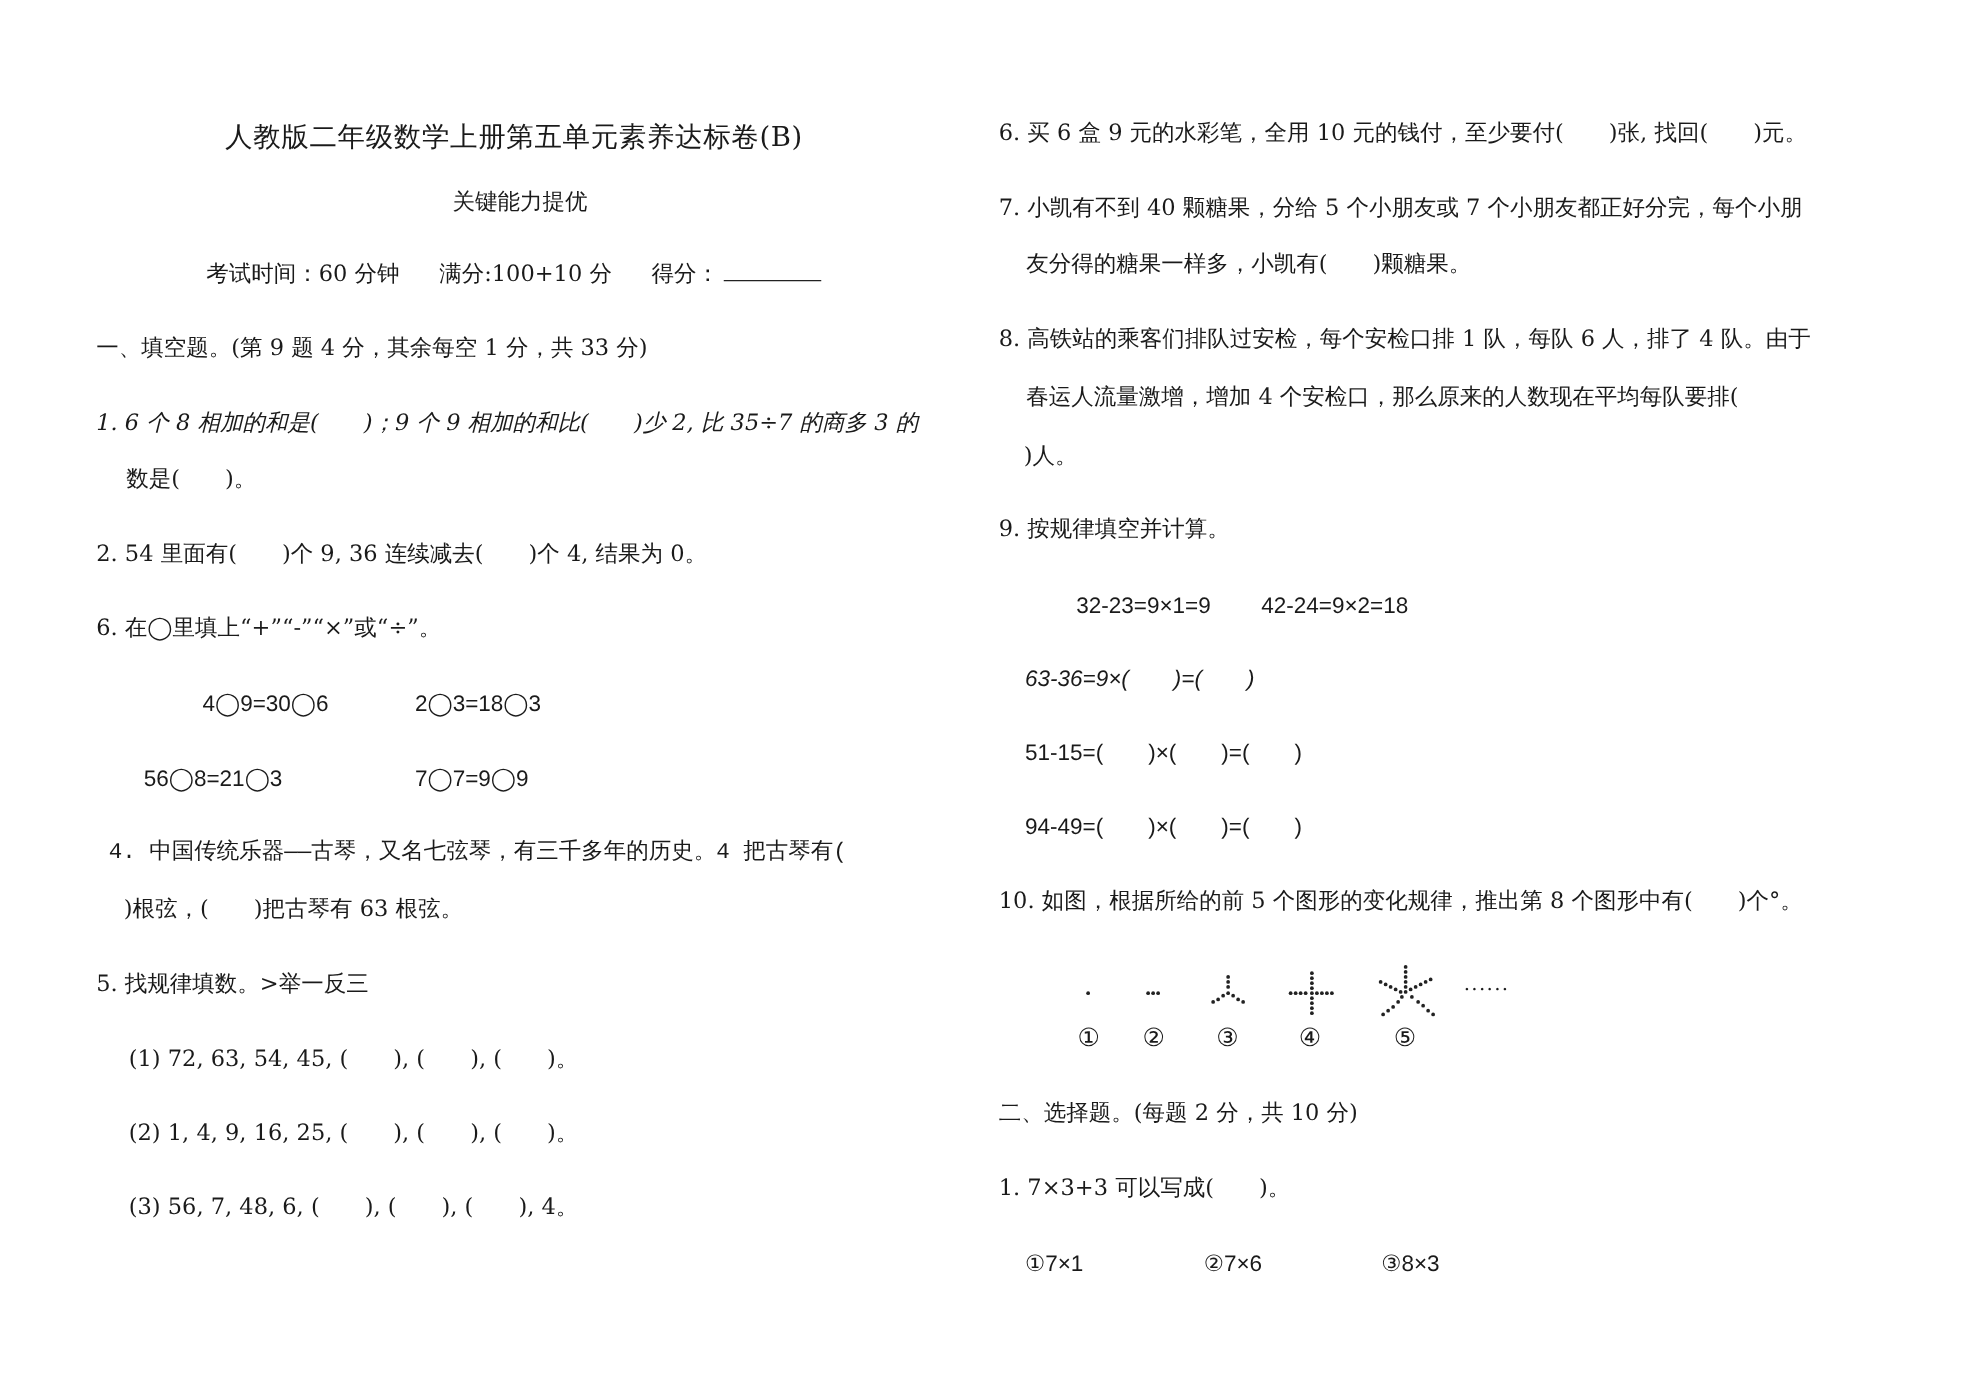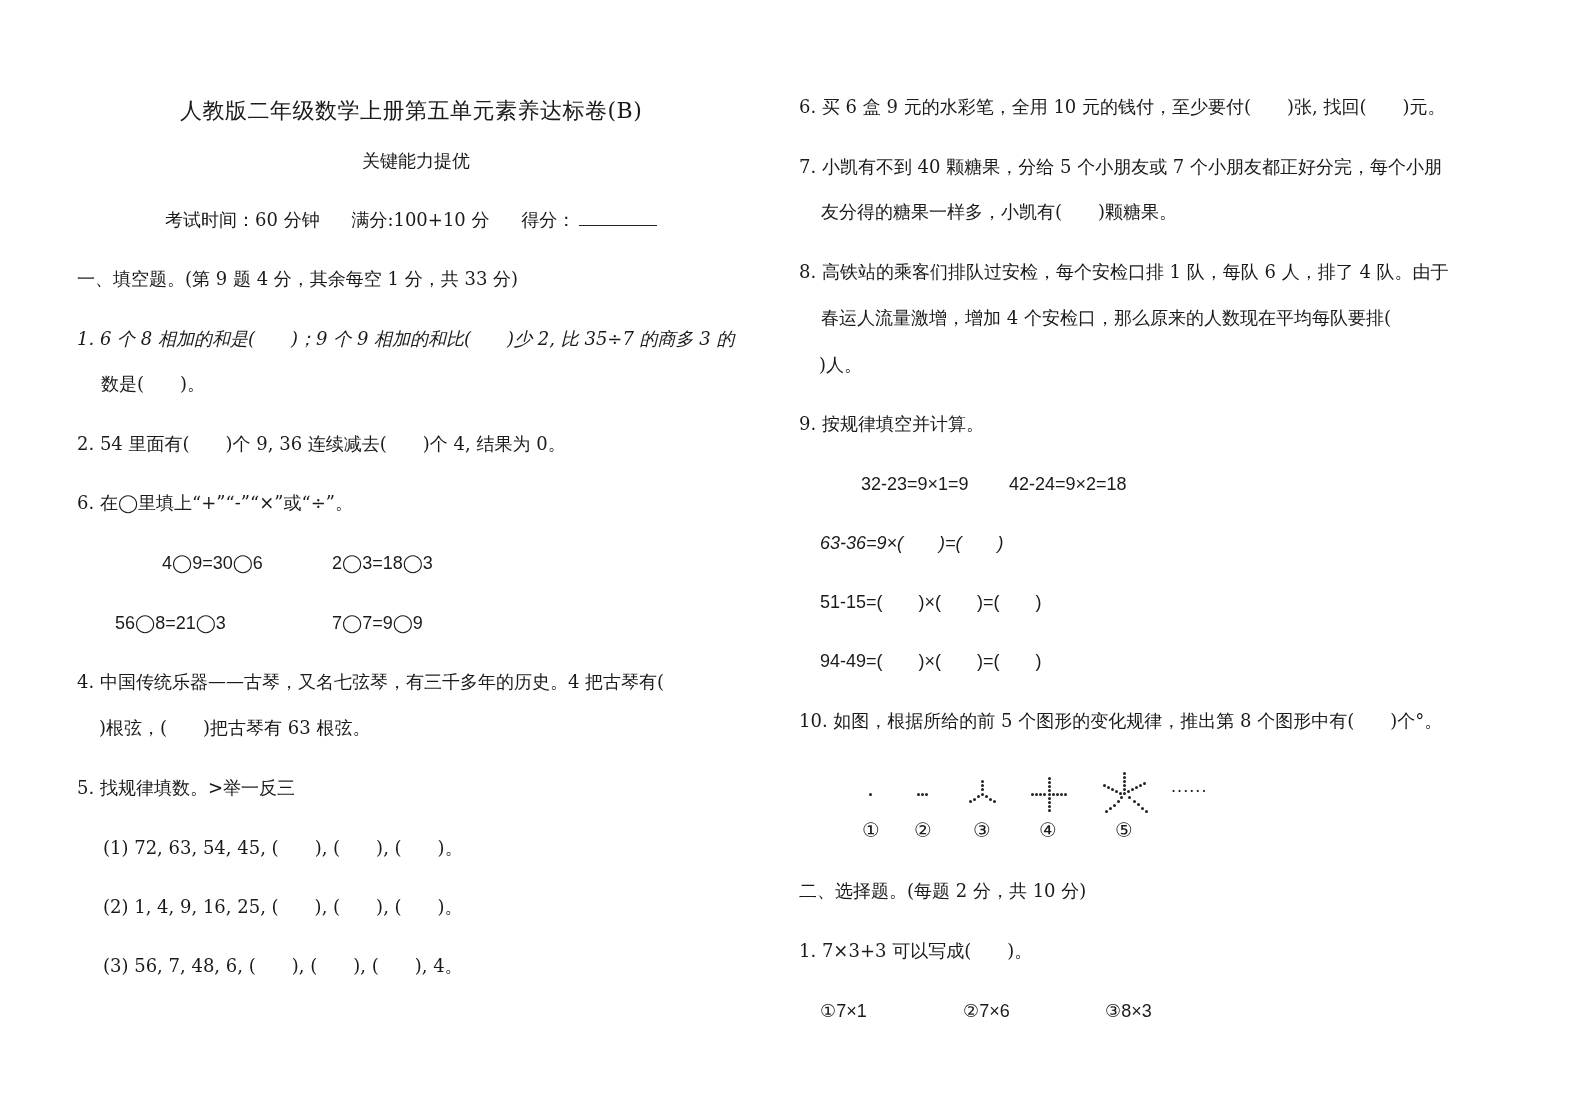--- a/index.html
+++ b/index.html
@@ -36,21 +36,21 @@
 <div class="abs t18" style="left:101px; top:372px;">数是(　　)。</div>
 
 <div class="abs t18" style="left:77px; top:432px;">2. 54 里面有(　　)个 9, 36 连续减去(　　)个 4, 结果为 0。</div>
 
 <div class="abs t18" style="left:77px; top:491px;">6. 在◯里填上“+”“-”“×”或“÷”。</div>
 <div class="abs t18 sans" style="left:115px; top:551px;margin-left:47px;">4◯9=30◯6</div>
 <div class="abs t18 sans" style="left:332px; top:551px;">2◯3=18◯3</div>
 <div class="abs t18 sans" style="left:115px; top:611px;">56◯8=21◯3</div>
 <div class="abs t18 sans" style="left:332px; top:611px;">7◯7=9◯9</div>
 
-<div class="abs t18" style="left:77px; top:670px;">4. 中国传统乐器——古琴，又名七弦琴，有三千多年的历史。4 把古琴有(</div>
+<div class="abs t18" style="left:87px; top:670px;font-family:Liberation Mono, monospace;">4. 中国传统乐器——古琴，又名七弦琴，有三千多年的历史。4 把古琴有(</div>
 <div class="abs t18" style="left:99px; top:716px;">)根弦，(　　)把古琴有 63 根弦。</div>
 
 <div class="abs t18" style="left:77px; top:776px;">5. 找规律填数。&gt;举一反三</div>
 <div class="abs t18" style="left:103px; top:836px;">(1) 72, 63, 54, 45, (　　), (　　),  (　　)。</div>
 <div class="abs t18" style="left:103px; top:895px;">(2) 1, 4, 9, 16, 25, (　　), (　　), (　　)。</div>
 <div class="abs t18" style="left:103px; top:954px;">(3) 56, 7, 48, 6, (　　), (　　), (　　), 4。</div>
 
 <div class="abs t18" style="left:799px; top:95px;">6. 买 6 盒 9 元的水彩笔，全用 10 元的钱付，至少要付(　　)张, 找回(　　)元。</div>
 
 <div class="abs t18" style="left:799px; top:155px;">7. 小凯有不到 40 颗糖果，分给 5 个小朋友或 7 个小朋友都正好分完，每个小朋</div>

